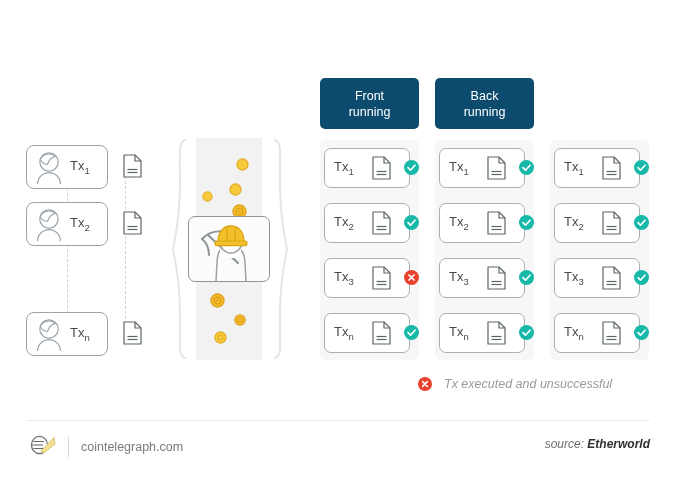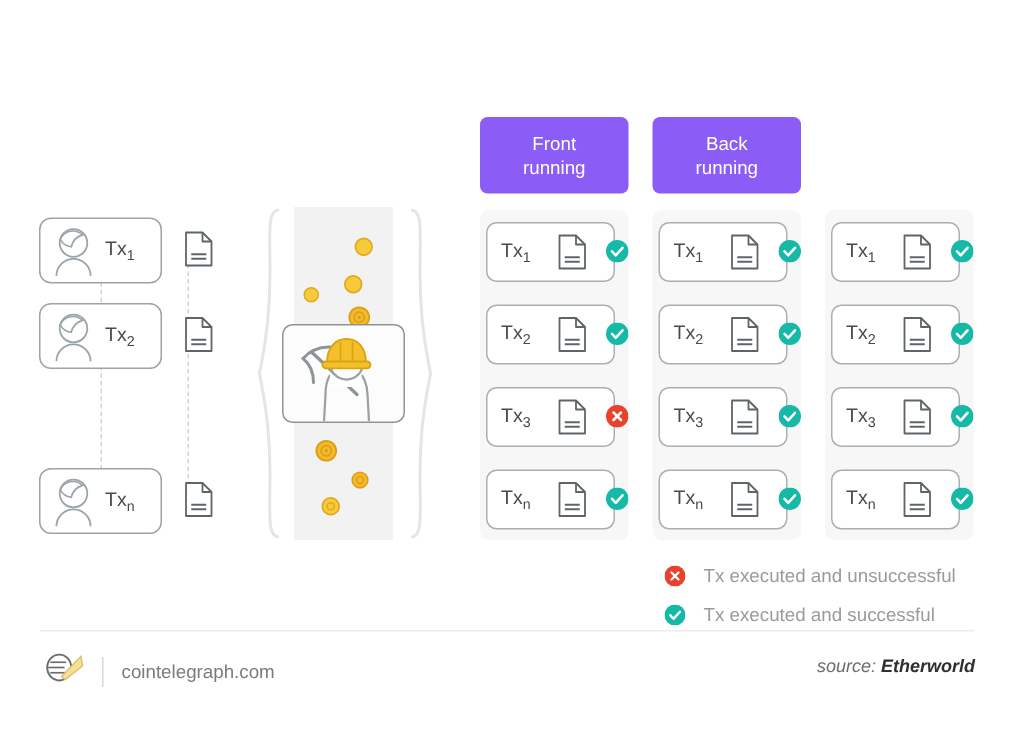--- a/index.html
+++ b/index.html
@@ -29,21 +29,21 @@
     letter-spacing: -0.2px;
     white-space: nowrap;
   }
 
   
   .col-header {
     position: absolute;
     top: 78px;
     width: 99px;
     height: 51px;
-    background: #8b5cf6;
+    background: #0c4a6e;
     border-radius: 5px;
     color: #ffffff;
     font-size: 12.5px;
     line-height: 16px;
     display: flex;
     align-items: center;
     justify-content: center;
     text-align: center;
   }
   .col-header span { display: block; }
@@ -187,23 +187,24 @@
     position: absolute;
     left: 84px;
     top: 12px;
     width: 15px;
     height: 15px;
   }
 
   
   #legend {
     position: absolute;
-    left: 443px;
+    left: 418px;
     top: 371px;
     width: 230px;
+    font-style: italic;
   }
   .legend-row {
     position: relative;
     height: 26px;
     display: flex;
     align-items: center;
   }
   .legend-badge {
     width: 14px;
     height: 14px;
@@ -609,29 +610,20 @@
   <div id="legend">
     <div class="legend-row">
       <span class="legend-badge">
         <svg width="14" height="14" viewBox="0 0 15 15">
           <circle cx="7.5" cy="7.5" r="7.5" fill="#e8412c"></circle>
           <path d="M5 5 L10 10 M10 5 L5 10" fill="none" stroke="#ffffff" stroke-width="1.7" stroke-linecap="round"></path>
         </svg>
       </span>
       <span class="legend-text">Tx executed and unsuccessful</span>
     </div>
-    <div class="legend-row">
-      <span class="legend-badge">
-        <svg width="14" height="14" viewBox="0 0 15 15">
-          <circle cx="7.5" cy="7.5" r="7.5" fill="#16b9a8"></circle>
-          <path d="M4 7.6 L6.5 10.2 L11 5.2" fill="none" stroke="#ffffff" stroke-width="1.7" stroke-linecap="round" stroke-linejoin="round"></path>
-        </svg>
-      </span>
-      <span class="legend-text">Tx executed and successful</span>
-    </div>
   </div>
 
   <div id="footer-divider"></div>
 
   <div id="brand">
     <span>
       <svg width="26" height="22" viewBox="0 0 26 22">
         <ellipse cx="9.5" cy="11" rx="8" ry="8.6" fill="none" stroke="#6b6b6b" stroke-width="1.3"></ellipse>
         <line x1="3.5" y1="7.5" x2="14" y2="7.5" stroke="#6b6b6b" stroke-width="1.1"></line>
         <line x1="2.2" y1="11" x2="13" y2="11" stroke="#6b6b6b" stroke-width="1.1"></line>

